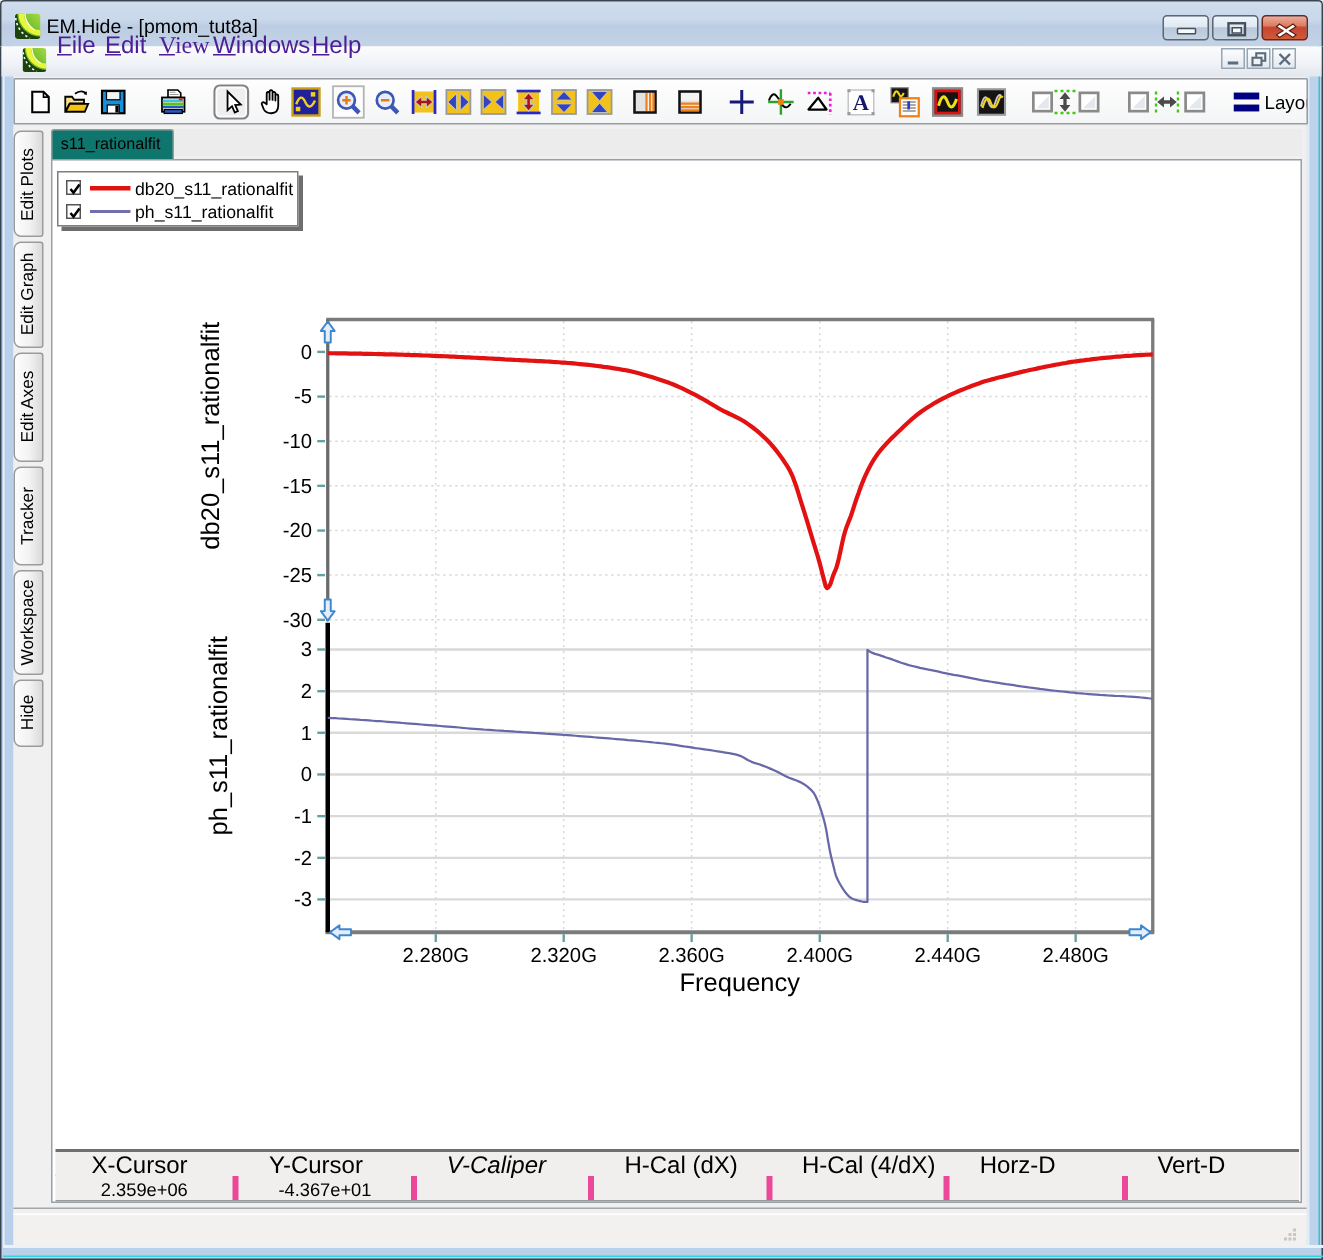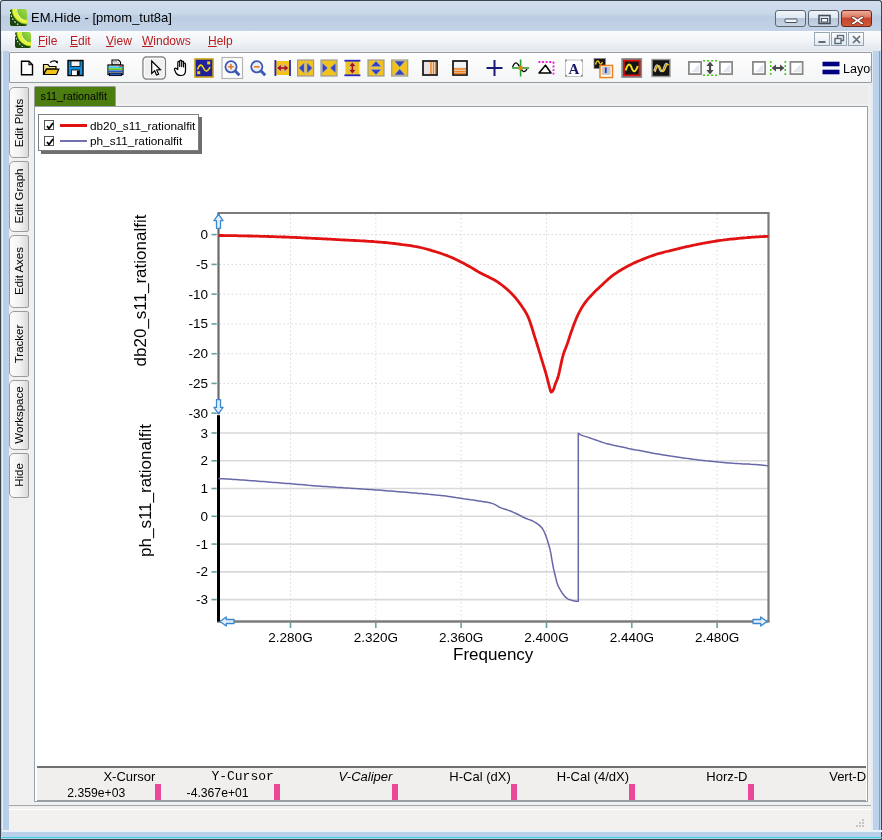--- a/index.html
+++ b/index.html
@@ -18,47 +18,47 @@
 #title-icon{left:10px;top:9px;width:17px;height:17px;}
 #title-text{left:31px;top:10px;font-size:13px;color:#000;}
 .capbtn{top:10px;height:17px;border-radius:3px;border:1px solid #5e6771;box-sizing:border-box;}
 #btn-min{left:775px;width:31px;background:linear-gradient(180deg,#eff5fa 0%,#dfe9f2 45%,#b9c9da 50%,#c6d4e2 100%);}
 #btn-max{left:808px;width:31px;background:linear-gradient(180deg,#eff5fa 0%,#dfe9f2 45%,#b9c9da 50%,#c6d4e2 100%);}
 #btn-close{left:841px;width:31px;background:linear-gradient(180deg,#edab9b 0%,#dd7d62 40%,#c64530 50%,#cf5b38 100%);border-color:#71251a;}
 .capbtn svg{position:absolute;left:0;top:0;}
 
 #menurow{left:1px;top:31px;width:880px;height:20px;background:linear-gradient(180deg,#fbfcfd 0%,#f0f3f7 55%,#e2e7ee 100%);}
 #menu-icon{left:15px;top:31.5px;width:16px;height:16px;}
-.mi{top:34px;font-size:12px;color:#b91c1c;}
+.mi{top:22px;font-size:16px;color:#4c1d95;}
 .mi u{text-decoration:underline;}
 .mdibtn{top:32px;width:16px;height:14px;border:1px solid #98a5b2;box-sizing:border-box;background:linear-gradient(180deg,#fdfdfe,#e3e9f0);}
 .mdibtn svg{position:absolute;left:0;top:0;}
 
 #toolbar{left:9px;top:52px;width:863px;height:31px;border:1px solid #979ca1;box-sizing:border-box;background:linear-gradient(180deg,#fefefe,#f4f5f6);border-radius:1px;}
 
 #client{left:9px;top:84px;width:862px;height:725px;background:#f0f0f0;}
 
 .vtab{position:absolute;left:0;width:20px;background:linear-gradient(90deg,#fdfdfd 0%,#f2f2f2 55%,#d9d9d9 100%);border:1px solid #9b9b9b;border-radius:5px 2px 2px 5px;box-sizing:border-box;}
 .vtab span{position:absolute;left:50%;top:50%;transform:translate(-50%,-50%) rotate(-90deg);white-space:nowrap;font-size:11.5px;color:#000;}
 
 #tabbar-bg{left:24.5px;top:2px;width:834px;height:18px;background:#ececec;}
-#seltab{left:24.5px;top:1.5px;width:82px;height:21px;background:#4d7c0f;border:1px solid #9a9a9a;border-bottom:none;border-radius:2px 2px 0 0;box-sizing:border-box;}
+#seltab{left:24.5px;top:1.5px;width:82px;height:21px;background:#0f766e;border:1px solid #9a9a9a;border-bottom:none;border-radius:2px 2px 0 0;box-sizing:border-box;}
 #seltab span{position:absolute;left:6px;top:3.5px;font-size:10.8px;}
 #pane{left:24.5px;top:22px;width:834px;height:695.5px;background:#fff;border:1px solid #98a0a8;box-sizing:border-box;}
 
 #legend{left:29px;top:29.5px;width:161px;height:37px;background:#fff;border:1px solid #7e7e7e;box-shadow:3px 3px 0 #6e6e6e;box-sizing:border-box;}
 .lrow{position:absolute;left:0;width:100%;height:15px;}
 .lcheck{position:absolute;left:4.5px;top:2px;width:10px;height:10px;border:1px solid #555;background:#fff;box-sizing:border-box;}
 .lcheck svg{position:absolute;left:-1px;top:-1px;}
 .lline{position:absolute;left:21px;top:6px;width:27px;}
 .ltext{position:absolute;left:51px;top:0.5px;font-size:11.8px;}
 
 #ctable{left:28px;top:682px;width:829px;}
-#ctable .hdr{position:absolute;top:1.5px;height:15px;width:118.43px;text-align:right;font-size:13px;padding-top:1.5px;box-sizing:border-box;}
-#ctable .val{position:absolute;top:17.5px;height:16.5px;width:118.43px;text-align:center;font-size:12.2px;padding-top:2px;box-sizing:border-box;border-left:6px solid #ec4899;}
+#ctable .hdr{position:absolute;top:1.5px;height:15px;width:118.43px;text-align:left;font-size:16px;padding-top:1.5px;box-sizing:border-box;padding-left:24px;}
+#ctable .val{position:absolute;top:17.5px;height:16.5px;width:118.43px;text-align:center;font-size:12.2px;padding-top:2px;box-sizing:border-box;border-left:4px solid #ec4899;}
 
 #mdi-line{left:9px;top:804.5px;width:862px;height:1.5px;background:#a5a5a5;}
 #statusbar{left:9px;top:809px;width:862px;height:21px;background:#f2f1ef;border-top:1px solid #fff;}
 </style></head>
 <body>
 <div id="win">
   <div id="frame-top" class="abs"></div>
   <div id="frame-left" class="abs">
       <i></i>
     </div>
@@ -90,21 +90,21 @@
         <path d="M11 5 L15.5 8 L20 5 L22 6.8 L17.6 9.5 L22 12.2 L20 14 L15.5 11 L11 14 L9 12.2 L13.4 9.5 L9 6.8 Z" fill="#fff" stroke="#5d1f14" stroke-width="0.8"></path>
       </svg>
     </div>
 
   <div id="menurow" class="abs"></div>
   <svg id="menu-icon" class="abs" viewBox="0 0 17 17">
       <use href="#applogo" width="17" height="17"></use>
     </svg>
   <div class="abs mi" style="left:38px;"><u>F</u>ile</div>
   <div class="abs mi" style="left:70px;"><u>E</u>dit</div>
-  <div class="abs mi" style="left:106px;"><u>V</u>iew</div>
+  <div class="abs mi" style="left:106px;font-family:Liberation Serif, serif;"><u>V</u>iew</div>
   <div class="abs mi" style="left:142px;"><u>W</u>indows</div>
   <div class="abs mi" style="left:208px;"><u>H</u>elp</div>
   <div class="abs mdibtn" style="left:814px;">
       <svg width="15" height="13">
         <rect x="3.5" y="8" width="7" height="2" fill="#5b6b79"></rect>
       </svg>
     </div>
   <div class="abs mdibtn" style="left:831px;">
       <svg width="15" height="13">
         <rect x="5.5" y="2.5" width="6" height="5" fill="none" stroke="#5b6b79" stroke-width="1.4"></rect>
@@ -413,27 +413,27 @@
         <div class="ltext">ph_s11_rationalfit</div>
       </div>
     </div>
 
     <div id="ctable" class="abs">
       <div style="position:absolute;left:0;top:0;width:829px;height:1.5px;background:#6f6f6f;"></div>
       <div style="position:absolute;left:0;top:16.5px;width:829px;height:1px;background:#9a9a9a;"></div>
       <div style="position:absolute;left:0;top:34px;width:829px;height:1px;background:#9a9a9a;"></div>
       <div style="position:absolute;left:0;top:1.5px;width:829px;height:32.5px;background:#f1efee;"></div>
       <div class="hdr" style="left:0;">X-Cursor</div>
-      <div class="hdr" style="left:118.4px;font-family:Liberation Mono, monospace;">Y-Cursor</div>
+      <div class="hdr" style="left:118.4px;">Y-Cursor</div>
       <div class="hdr" style="left:236.9px;font-style:italic;">V-Caliper</div>
       <div class="hdr" style="left:355.3px;">H-Cal (dX)</div>
       <div class="hdr" style="left:473.7px;">H-Cal (4/dX)</div>
       <div class="hdr" style="left:592.1px;">Horz-D</div>
       <div class="hdr" style="left:710.6px;">Vert-D</div>
-      <div class="val" style="left:0;border-left:none;">2.359e+03</div>
+      <div class="val" style="left:0;border-left:none;">2.359e+06</div>
       <div class="val" style="left:118.4px;">-4.367e+01</div>
       <div class="val" style="left:236.9px;"></div>
       <div class="val" style="left:355.3px;"></div>
       <div class="val" style="left:473.7px;"></div>
       <div class="val" style="left:592.1px;"></div>
       <div class="val" style="left:710.6px;"></div>
     </div>
   </div>
 
   <div id="mdi-line" class="abs"></div>

